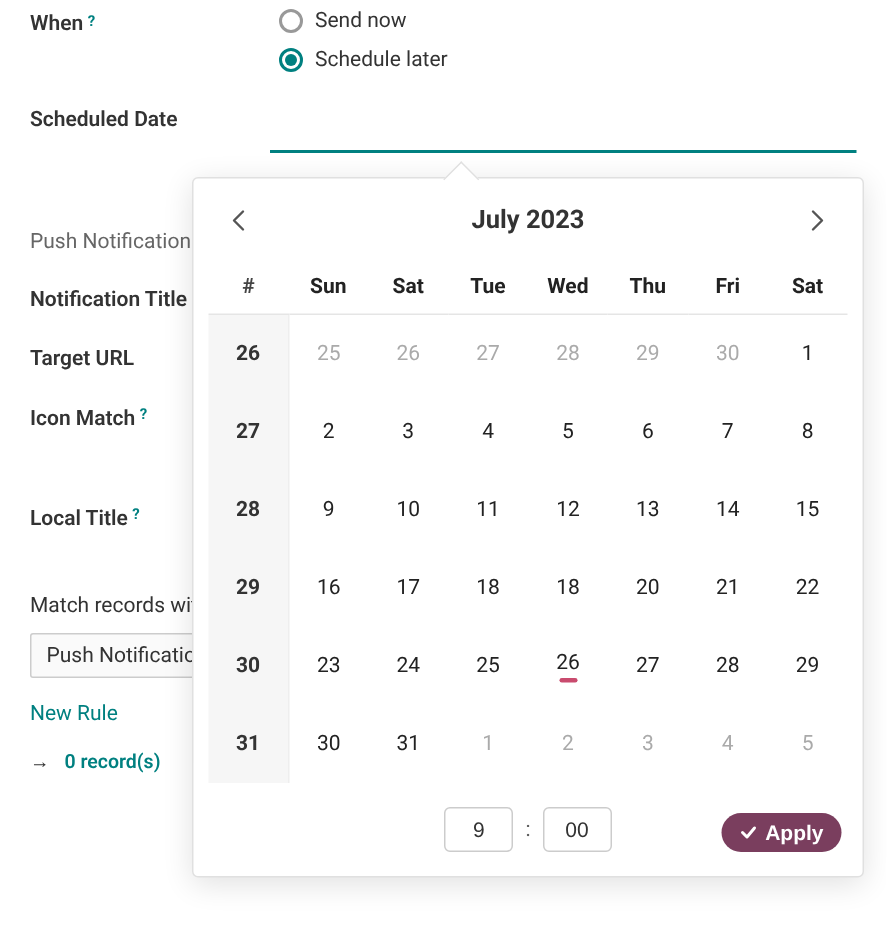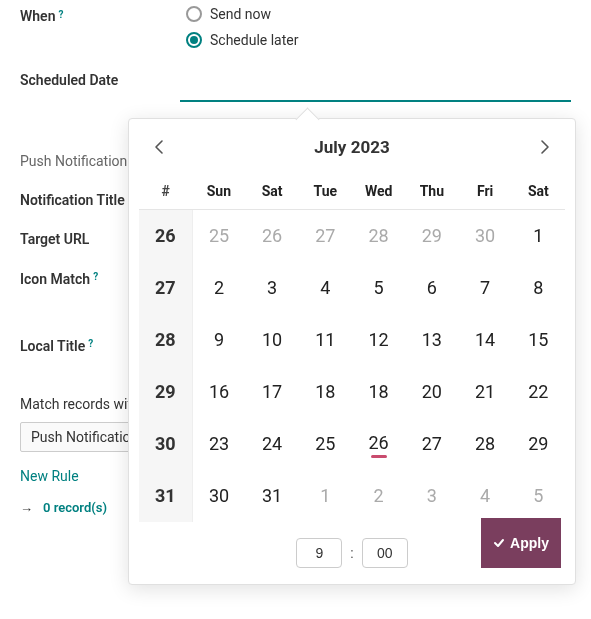--- a/index.html
+++ b/index.html
@@ -122,21 +122,21 @@
     font-weight: 700;
     color:#222;
     text-align:center;
     border-bottom: 1px solid #e5e5e5;
   }
   .dp-table th.weekno { color:#444; }
   .dp-table td {
     text-align:center;
     padding: 0;
     height: 52px;
-    font-size:18px;
+    font-size:14px;
     color:#222;
     cursor:pointer;
   }
   .dp-table td.weekno {
     font-weight:700;
     color:#333;
     background:#f6f6f6;
     cursor:default;
     border-right: 1px solid #eee;
   }
@@ -172,22 +172,22 @@
     color:#333;
   }
   .colon { color:#555; }
   .apply-btn {
     position:absolute;
     right:14px;
     bottom:16px;
     background:#7a3e5e;
     color:#fff;
     border:none;
-    border-radius:0;
-    padding:17px 12px;
+    border-radius:13px;
+    padding:5px 12px;
     font-size:14px;
     font-weight:600;
     display:flex;
     align-items:center;
     gap:5px;
     cursor:pointer;
   }
   svg { display:block; }
 </style>
 </head>

